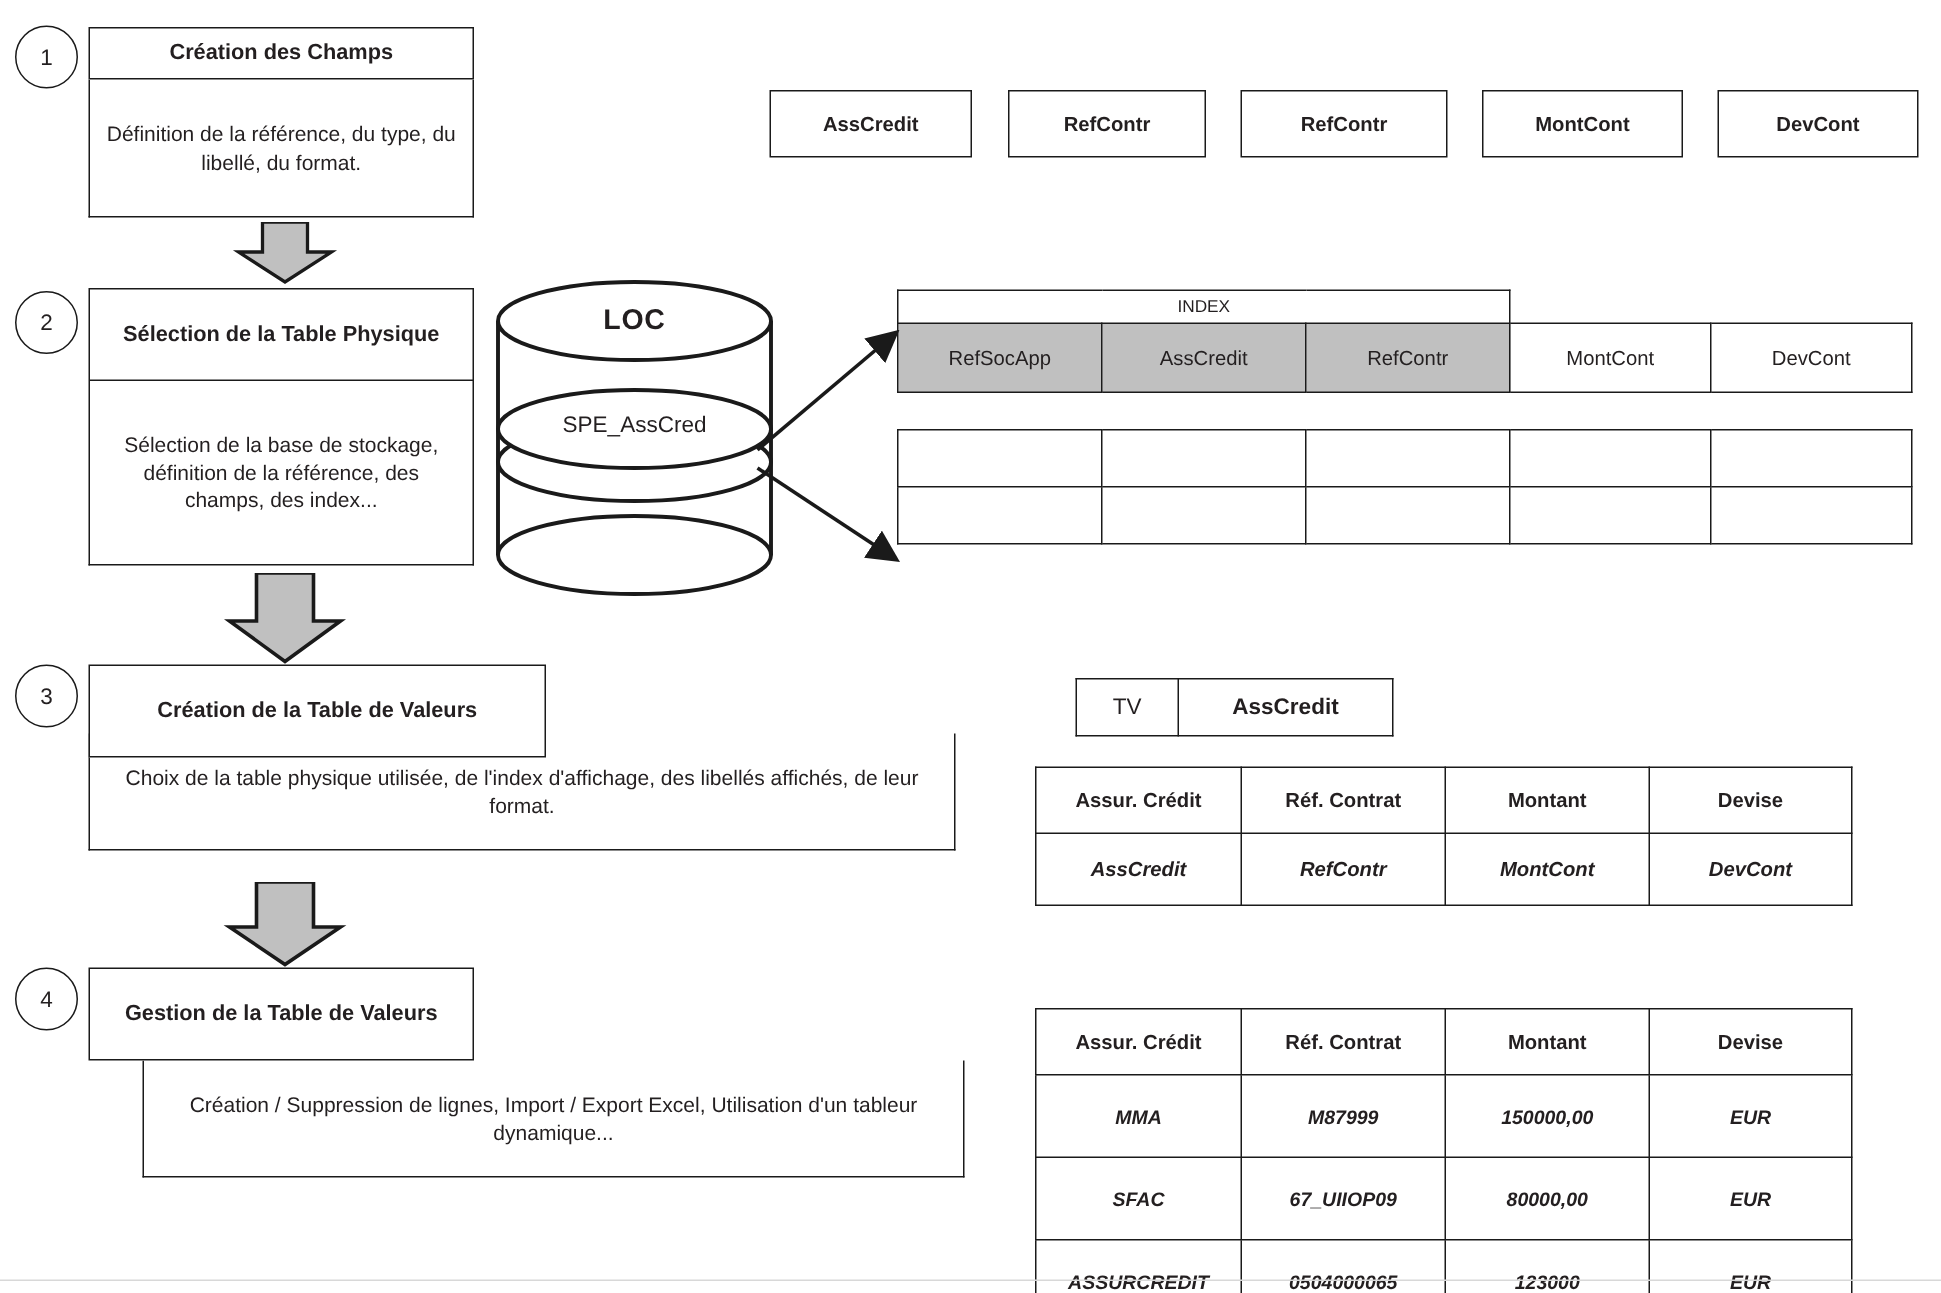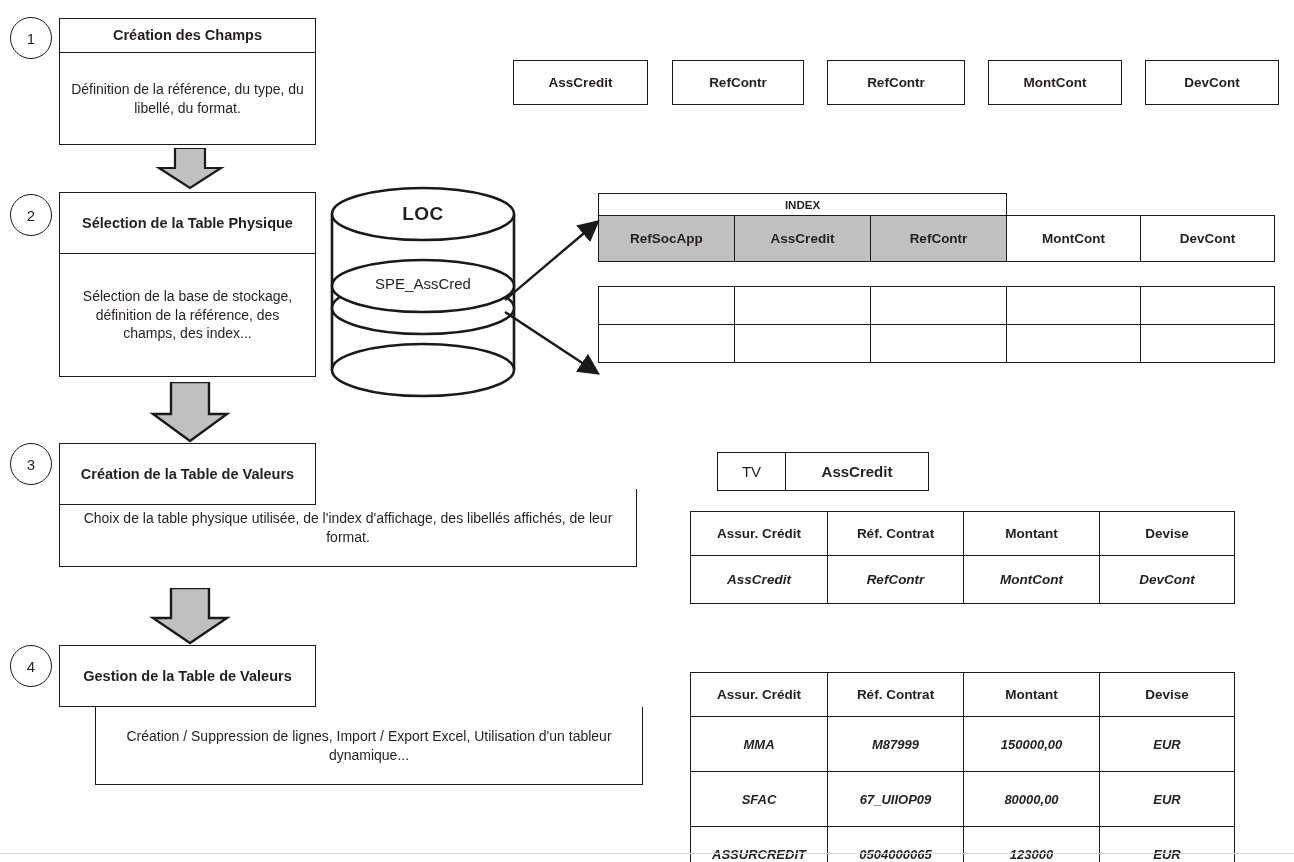--- a/index.html
+++ b/index.html
@@ -81,21 +81,21 @@
   .cyl-label.top { font-weight: bold; letter-spacing: .5px; font-size: 19px; }
 
   
   .gtable { border-collapse: collapse; background: #ffffff; }
   .gtable td, .gtable th {
     border: 1.7px solid #1a1a1a;
     box-sizing: border-box;
     text-align: center;
     vertical-align: middle;
     padding: 0;
-    font-weight: bold;
+    font-weight: normal;
   }
   .idx-head {
     font-size: 11.5px;
     height: 22px;
     font-weight: normal;
   }
   .idx-cell {
     font-size: 13.5px;
     font-weight: bold;
     height: 46px;
@@ -153,21 +153,21 @@
   <div class="abs step-title" style="left:59px; top:192px; width:257px; height:62px;">Sélection de la Table Physique</div>
   <div class="abs step-body" style="left:59px; top:254px; width:257px; height:123px;">Sélection de la base de stockage, définition de la référence, des champs, des index...</div>
 
   <div class="abs block-arrow" style="left:148px; top:382px;">
     <svg width="84" height="62" viewBox="0 0 84 62">
       <polygon points="23,0 61,0 61,32 79,32 42,59 5,32 23,32" fill="#c0c0c0" stroke="#1a1a1a" stroke-width="2.4" stroke-linejoin="miter"></polygon>
     </svg>
   </div>
 
   <div class="abs step-num" style="left:10px; top:443px;">3</div>
-  <div class="abs step-title" style="left:59px; top:443px; width:257px; height:62px;">Création de la Table de Valeurs</div>
+  <div class="abs step-title" style="left:59px; top:443px; width:305px; height:62px;">Création de la Table de Valeurs</div>
   <div class="abs step-body" style="left:59px; top:489px; width:578px; height:78px;">Choix de la table physique utilisée, de l'index d'affichage, des libellés affichés, de leur format.</div>
 
   <div class="abs block-arrow" style="left:148px; top:588px;">
     <svg width="84" height="58" viewBox="0 0 84 58">
       <polygon points="23,0 61,0 61,30 79,30 42,55 5,30 23,30" fill="#c0c0c0" stroke="#1a1a1a" stroke-width="2.4" stroke-linejoin="miter"></polygon>
     </svg>
   </div>
 
   <div class="abs step-num" style="left:10px; top:645px;">4</div>
   <div class="abs step-title" style="left:59px; top:645px; width:257px; height:62px;">Gestion de la Table  de Valeurs</div>

